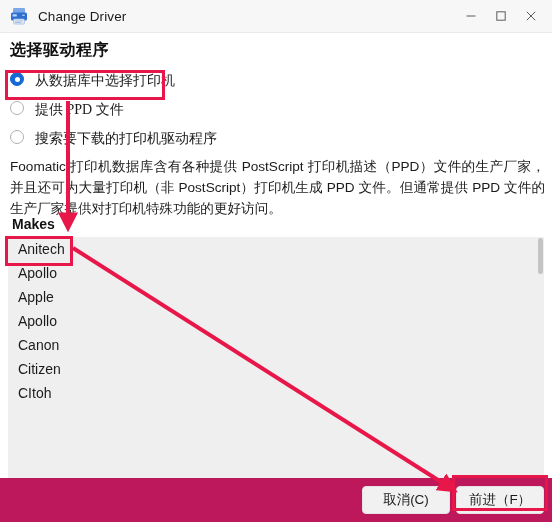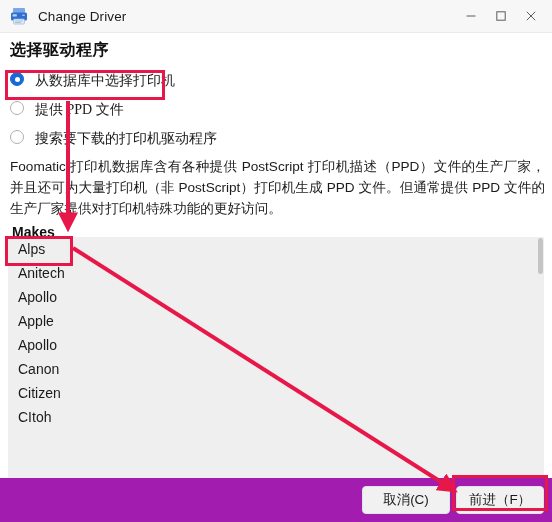--- a/index.html
+++ b/index.html
@@ -113,21 +113,21 @@
     width: 535px;
     font-size: 13.6px;
     line-height: 21px;
     color: #1b1b1b;
     text-align: justify;
   }
 
   
   .makes-label {
     position: absolute;
-    left: 12px; top: 224px;
+    left: 12px; top: 216px;
     font-size: 14px;
     font-weight: bold;
     color: #111111;
   }
 
   
   .listbox {
     position: absolute;
     left: 8px; top: 237px;
     width: 536px; height: 241px;
@@ -158,21 +158,21 @@
     width: 5px; height: 36px;
     border-radius: 3px;
     background: #c4c4c4;
   }
 
   
   .footer {
     position: absolute;
     left: 0; bottom: 0;
     width: 552px; height: 44px;
-    background: #a21caf;
+    background: #be185d;
   }
   .btn {
     position: absolute;
     top: 8px;
     height: 28px;
     min-width: 86px;
     background: #f1f1f1;
     border: 1px solid #e3e3e3;
     border-radius: 4px;
     font-size: 13.5px;
@@ -258,21 +258,20 @@
       <span class="radio-mark"></span>
       <span class="radio-label">搜索要下载的打印机驱动程序</span>
     </div>
   </div>
 
   <div class="desc">Foomatic 打印机数据库含有各种提供 PostScript 打印机描述（PPD）文件的生产厂家，并且还可为大量打印机（非 PostScript）打印机生成 PPD 文件。但通常提供 PPD 文件的生产厂家提供对打印机特殊功能的更好访问。</div>
 
   <div class="makes-label">Makes</div>
 
   <div class="listbox">
-    <div class="list-item">Alps</div>
     <div class="list-item">Anitech</div>
     <div class="list-item">Apollo</div>
     <div class="list-item">Apple</div>
     <div class="list-item">Apollo</div>
     <div class="list-item">Canon</div>
     <div class="list-item">Citizen</div>
     <div class="list-item">CItoh</div>
 
     <div class="scroll-track">
       <div class="scroll-thumb"></div>

